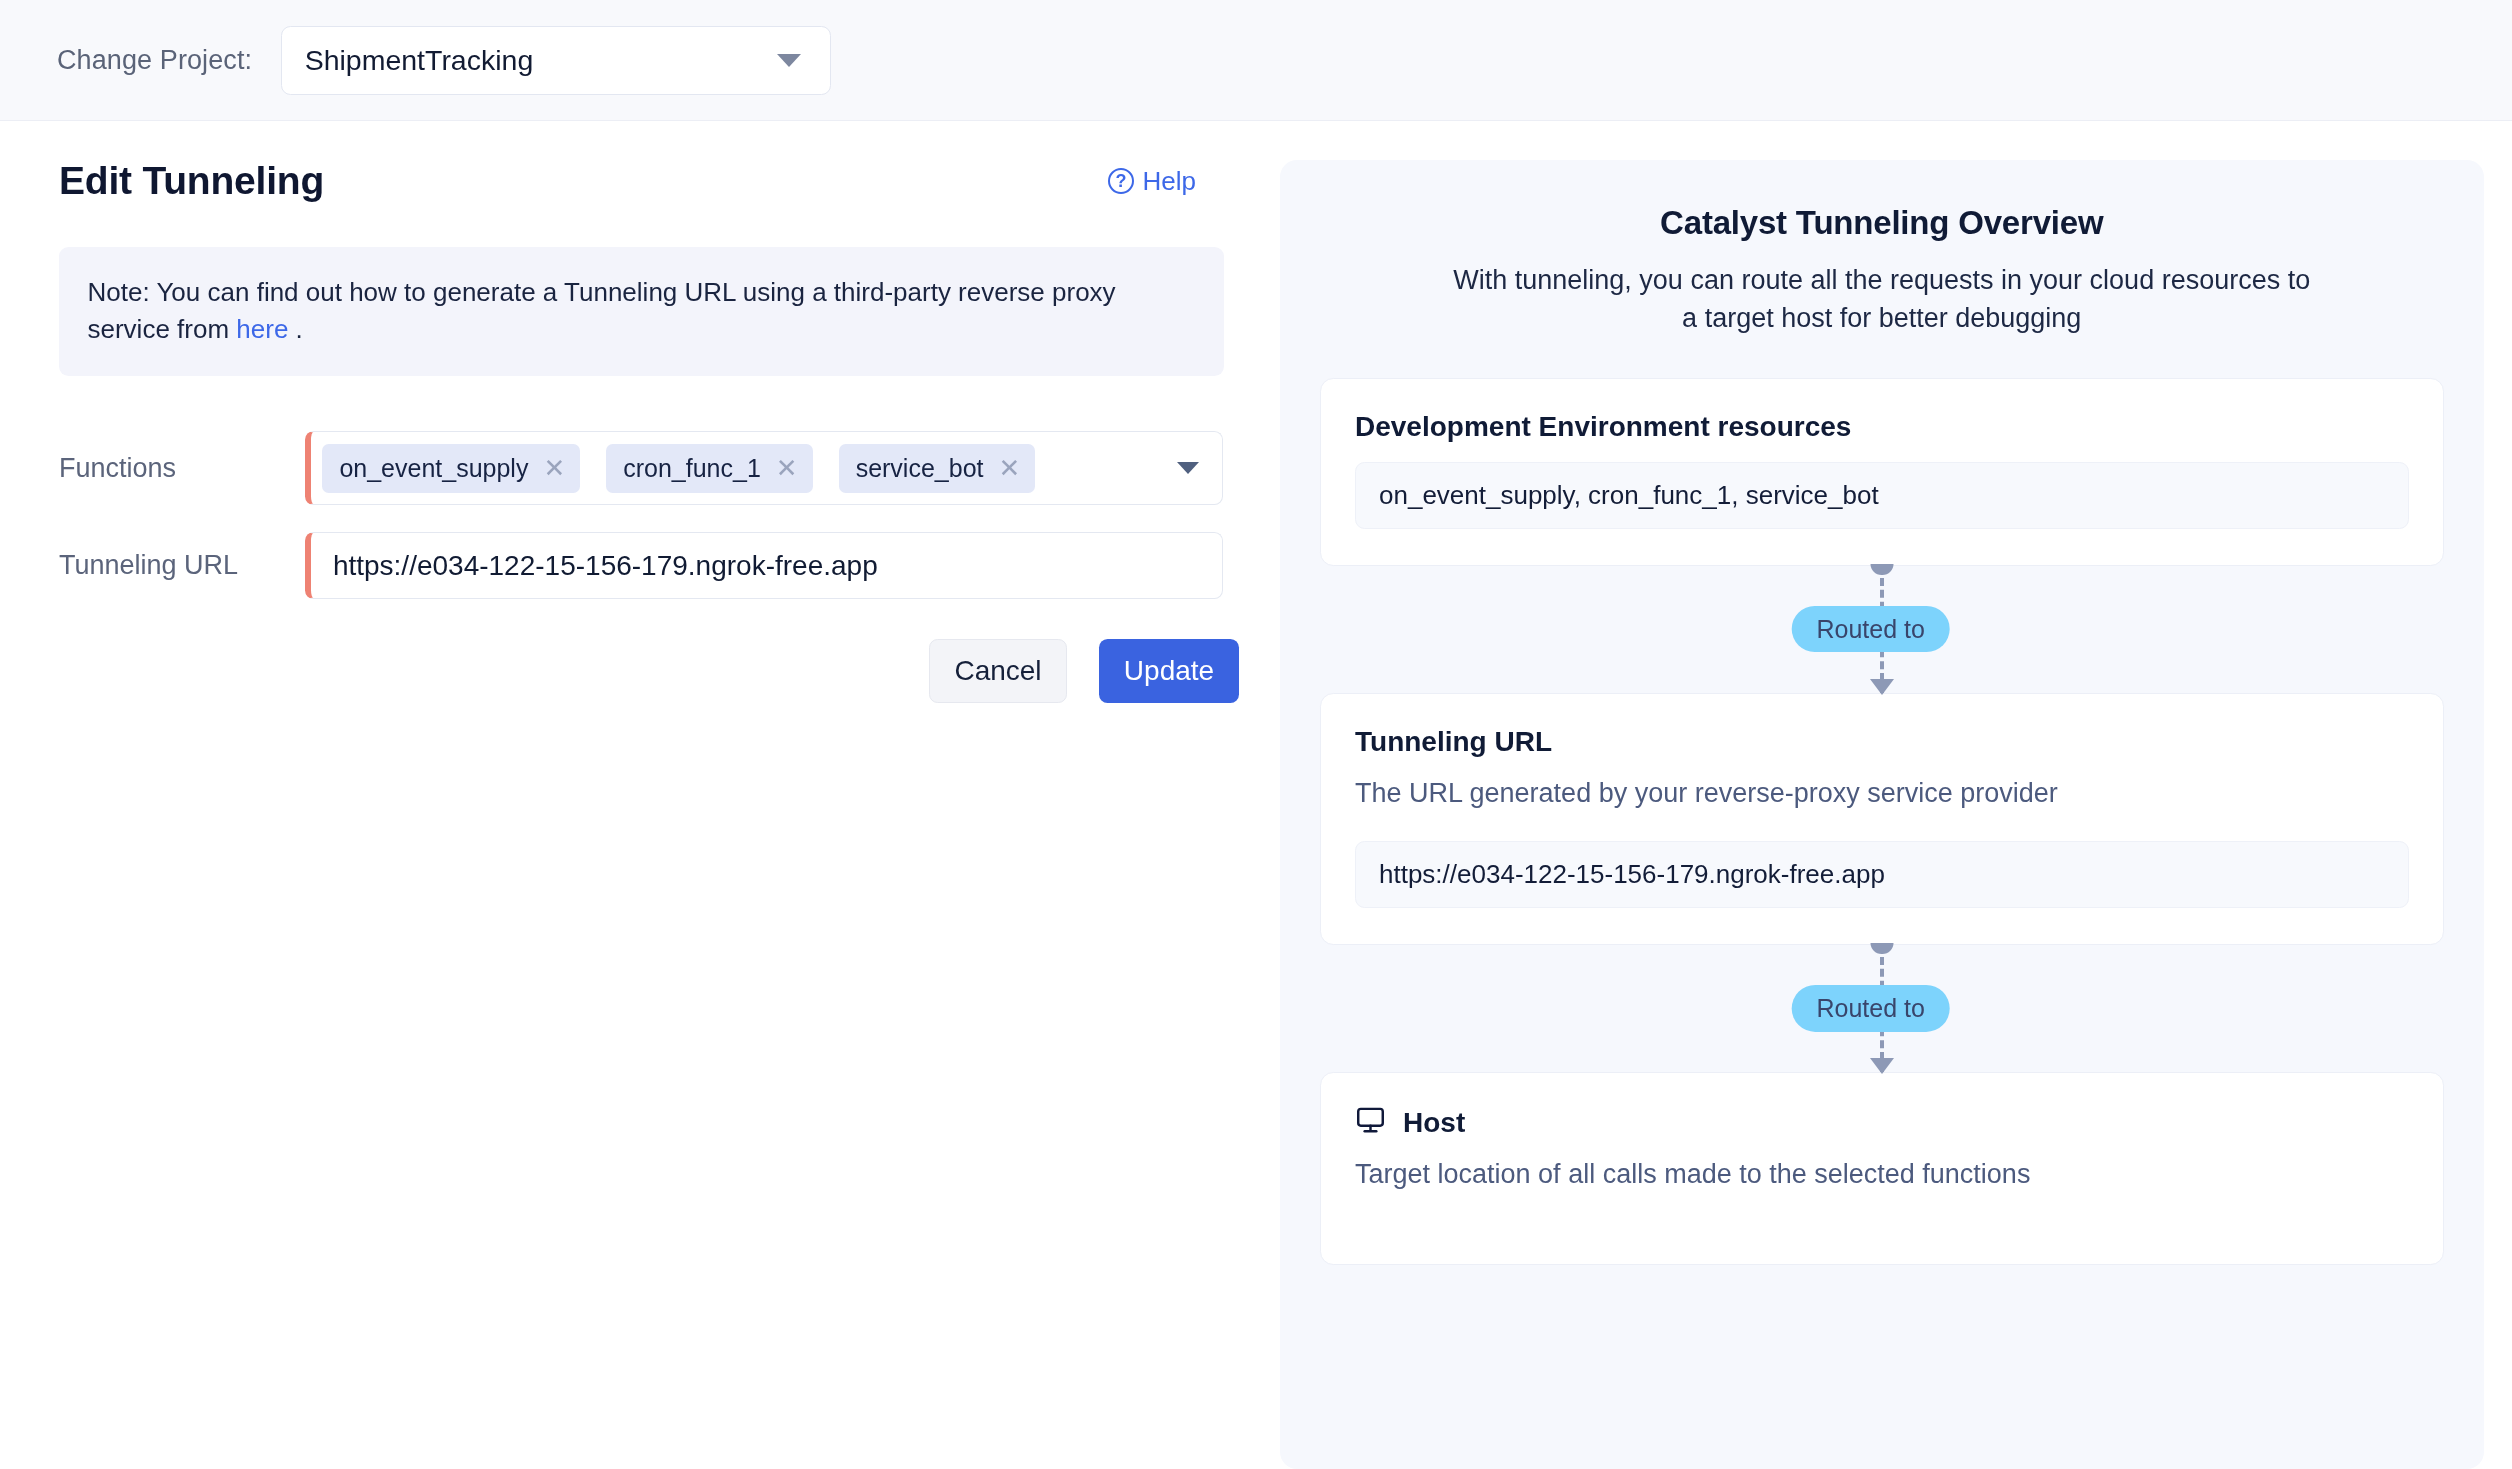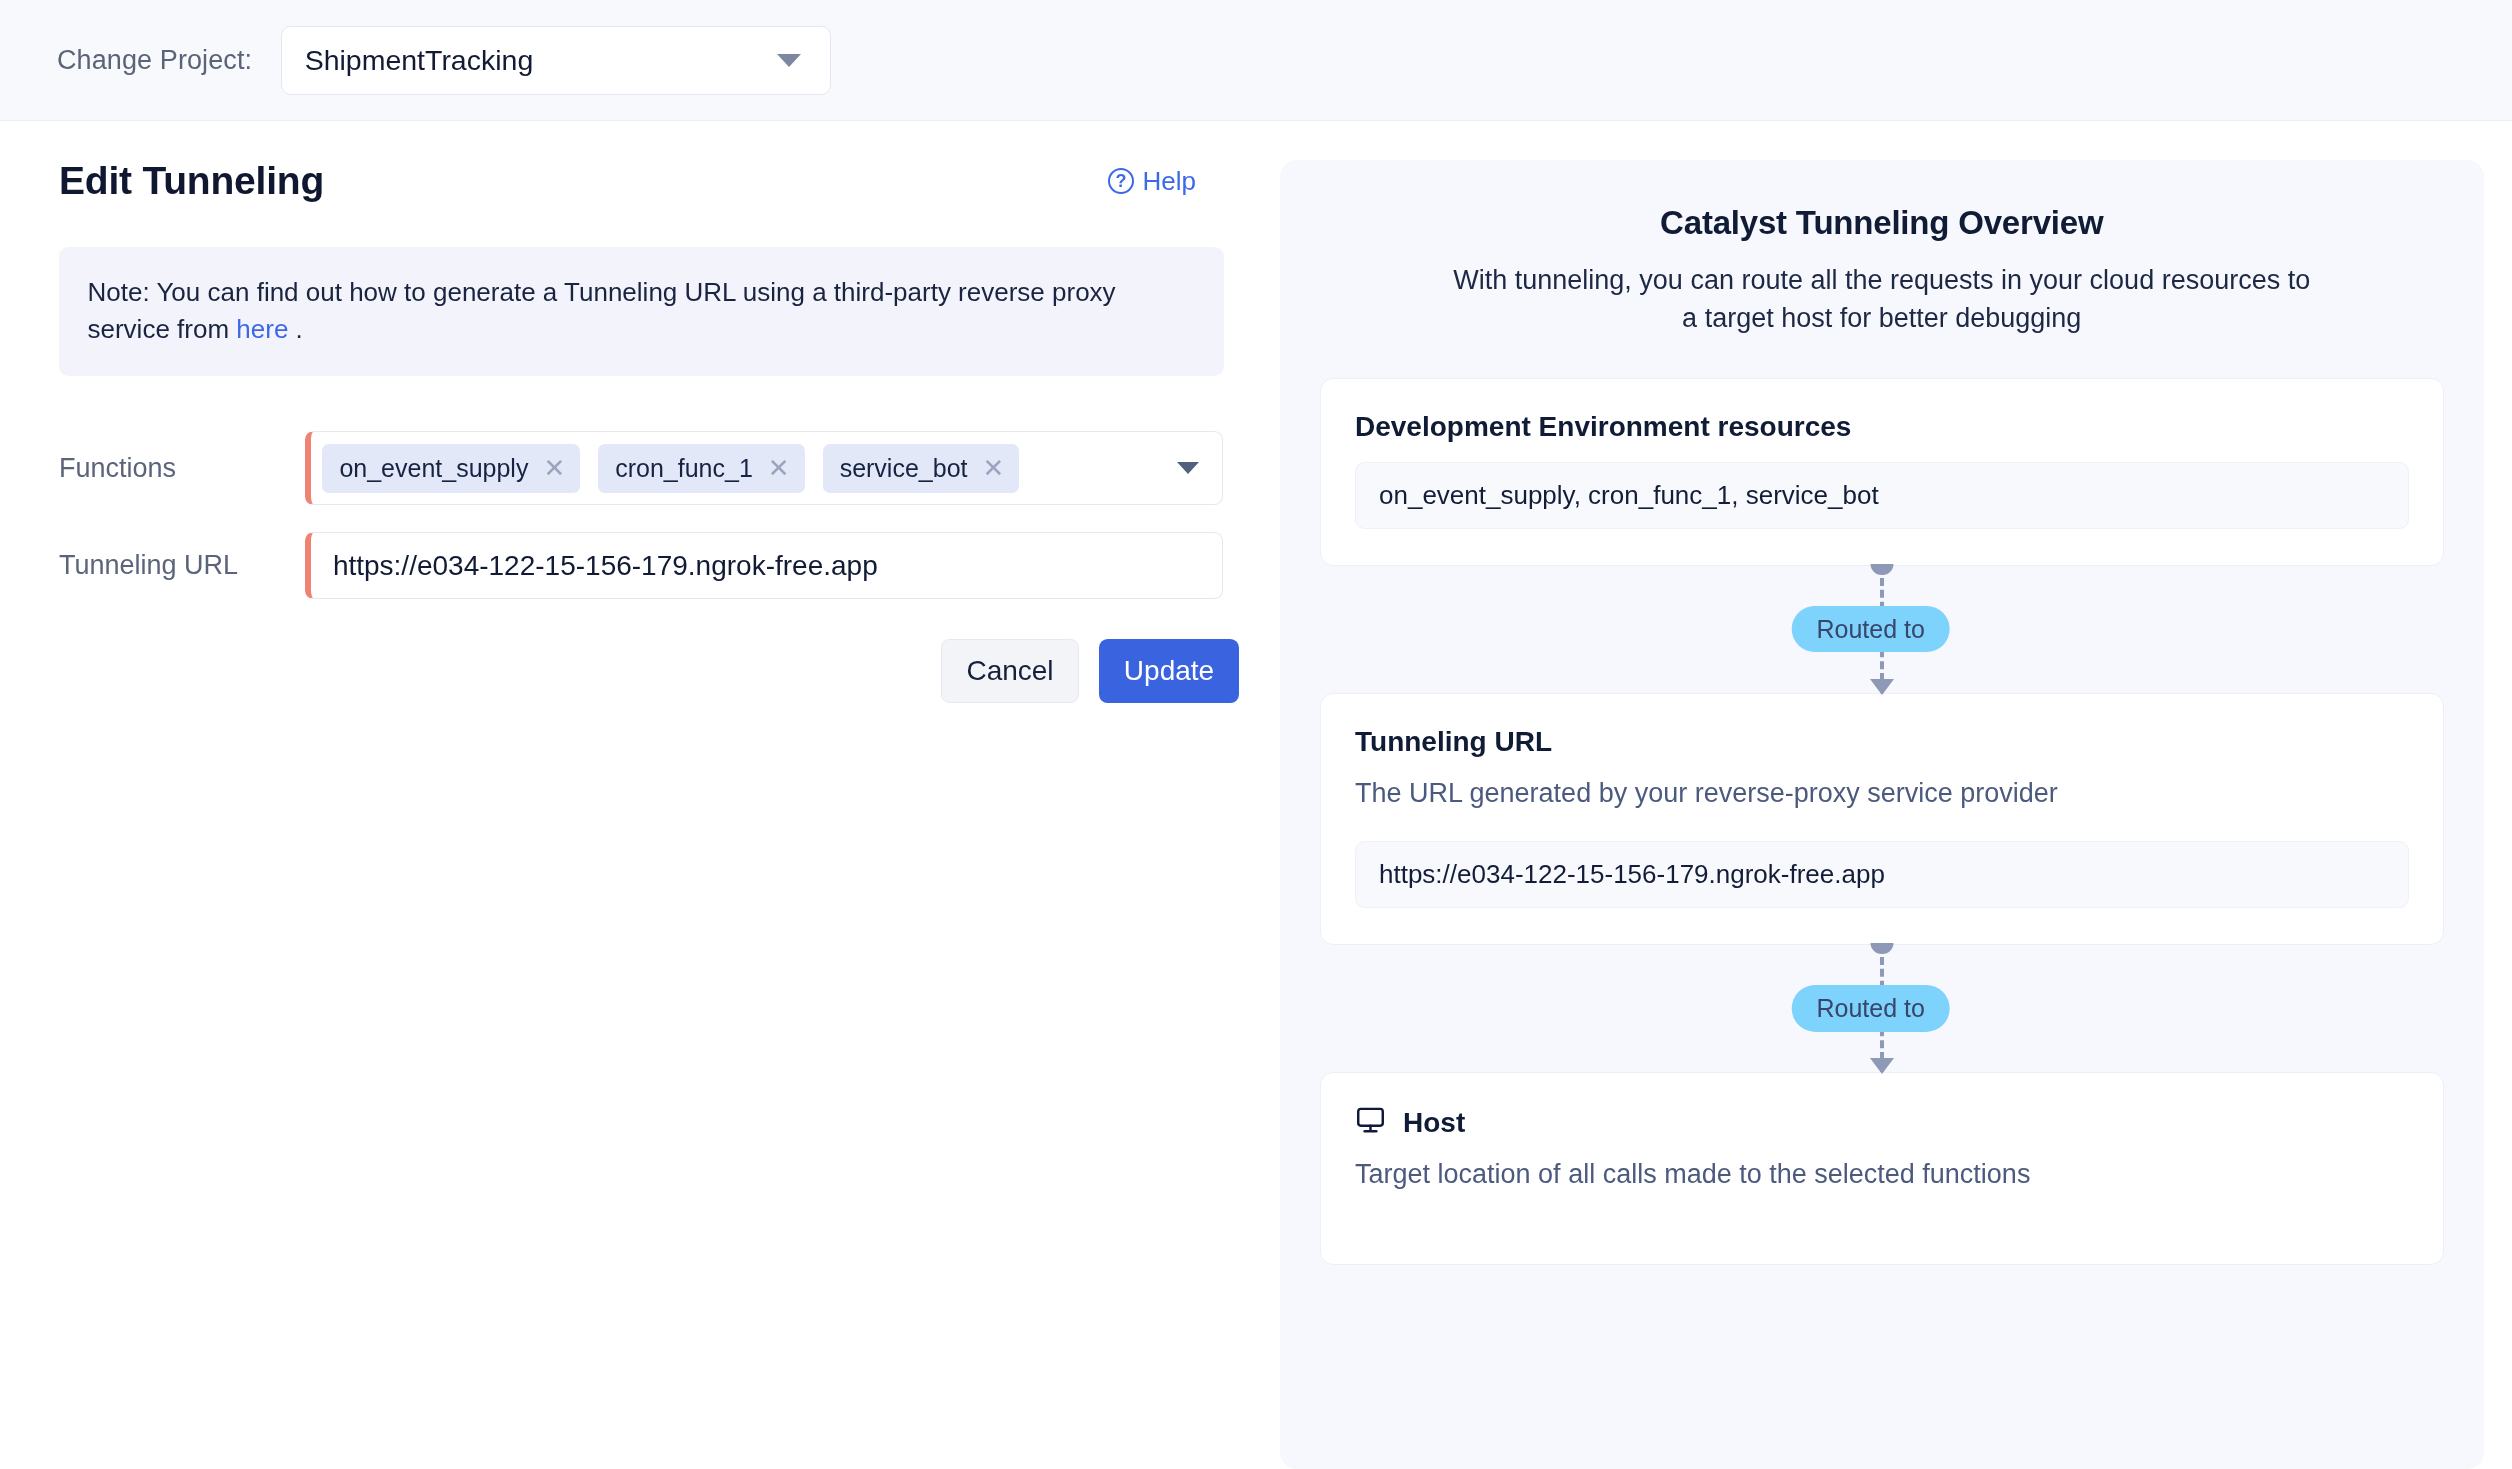--- a/index.html
+++ b/index.html
@@ -126,21 +126,21 @@
     background: #ffffff;
     border: 1.4px solid #e4e8f1;
     border-left: 6.7px solid #ee8273;
     border-radius: 8.6px;
     display: flex;
     align-items: center;
     padding: 0 13.3px 0 11.4px;
     position: relative;
   }
   .field.tags { padding: 11.4px 13.3px 11.4px 11.4px; min-height: 72px; }
-  .tag-wrap { display: flex; gap: 18px; flex: 1; flex-wrap: wrap; }
+  .tag-wrap { display: flex; gap: 26px; flex: 1; flex-wrap: wrap; }
   .tag {
     background: #e3e8f8;
     border-radius: 6.7px;
     height: 49px;
     display: flex;
     align-items: center;
     gap: 15px;
     padding: 0 15px 0 17px;
     font-size: 25px;
     color: #172343;
@@ -169,21 +169,21 @@
     font-family: "Liberation Sans", sans-serif;
     font-size: 28px;
     color: #111b33;
     width: 100%;
     padding-left: 10.5px;
   }
 
   .btn-row {
     display: flex;
     justify-content: flex-end;
-    gap: 20px;
+    gap: 32px;
     width: 1180px;
     margin-top: 40px;
     padding-right: 0px;
   }
   .btn {
     height: 64px;
     border-radius: 8.6px;
     font-size: 28px;
     font-family: "Liberation Sans", sans-serif;
     cursor: pointer;

